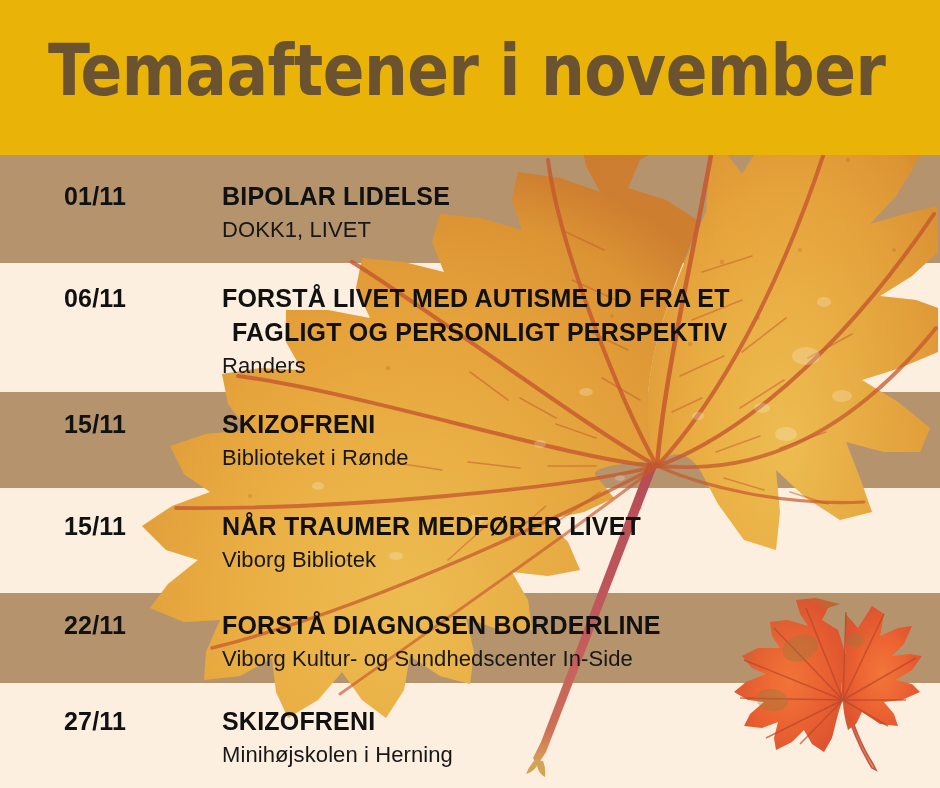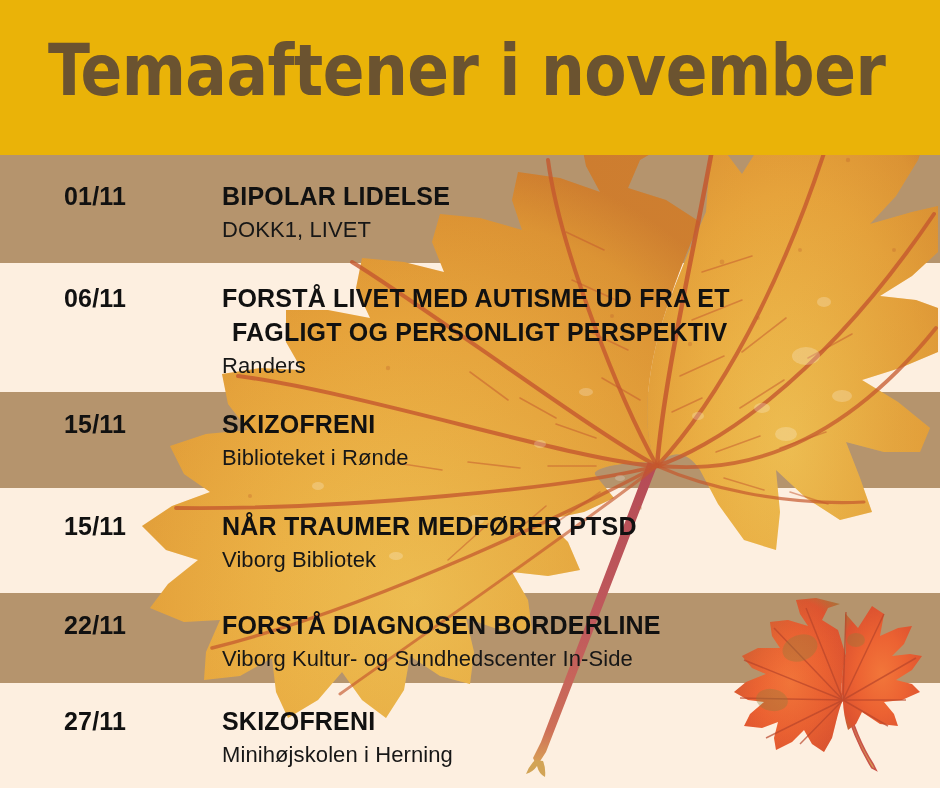--- a/index.html
+++ b/index.html
@@ -413,21 +413,21 @@
           <span>SKIZOFRENI</span>
         </div>
         <div class="ev-place">Biblioteket i Rønde</div>
       </div>
     </div>
 
     <div class="row" style="top:333px;height:105px;">
       <span class="date" style="top:24px;">15/11</span>
       <div class="info" style="top:21px;">
         <div class="ev-title">
-          <span>NÅR TRAUMER MEDFØRER PTSD</span>
+          <span>NÅR TRAUMER MEDFØRER LIVET</span>
         </div>
         <div class="ev-place">Viborg Bibliotek</div>
       </div>
     </div>
 
     <div class="row" style="top:438px;height:90px;">
       <span class="date" style="top:18px;">22/11</span>
       <div class="info" style="top:15px;">
         <div class="ev-title">
           <span>FORSTÅ DIAGNOSEN BORDERLINE</span>

